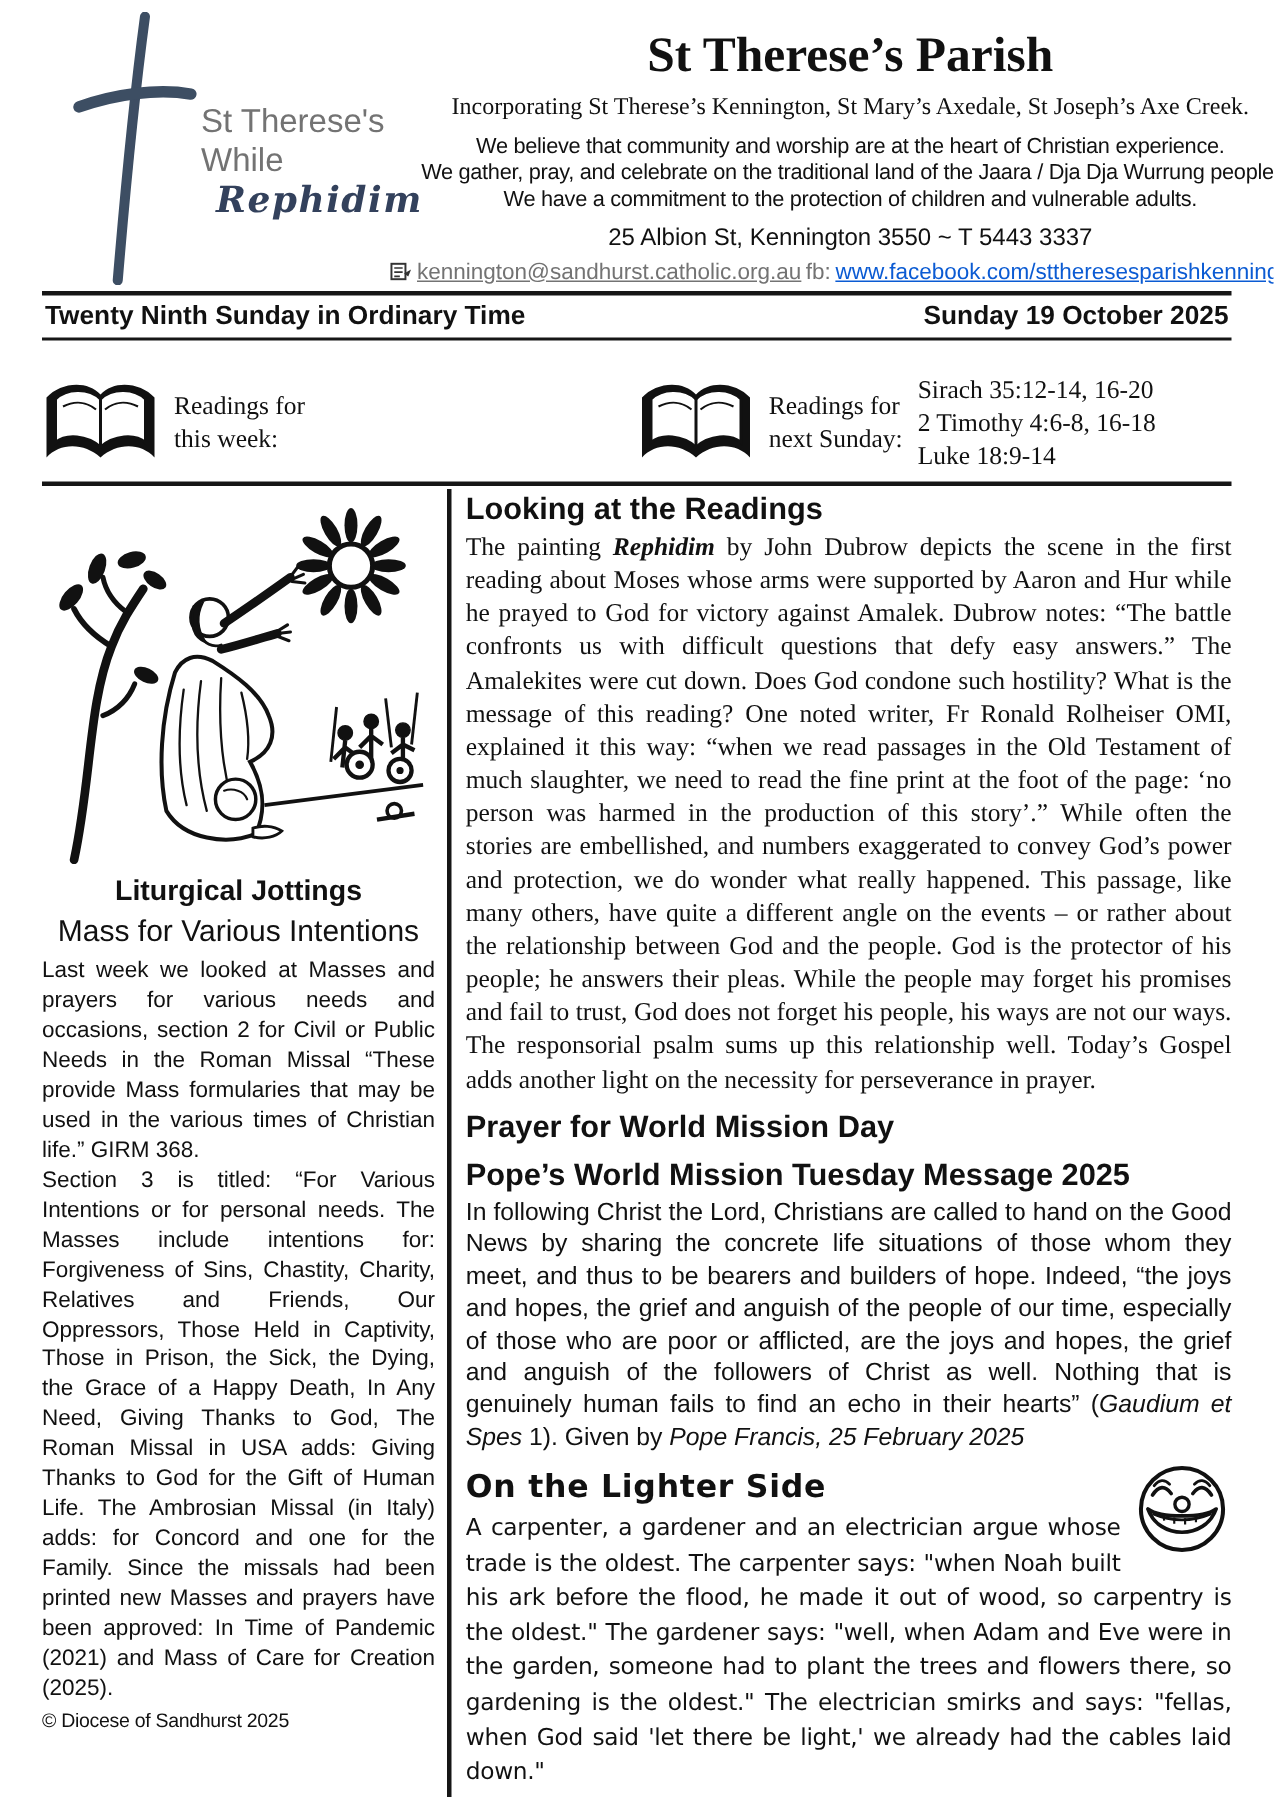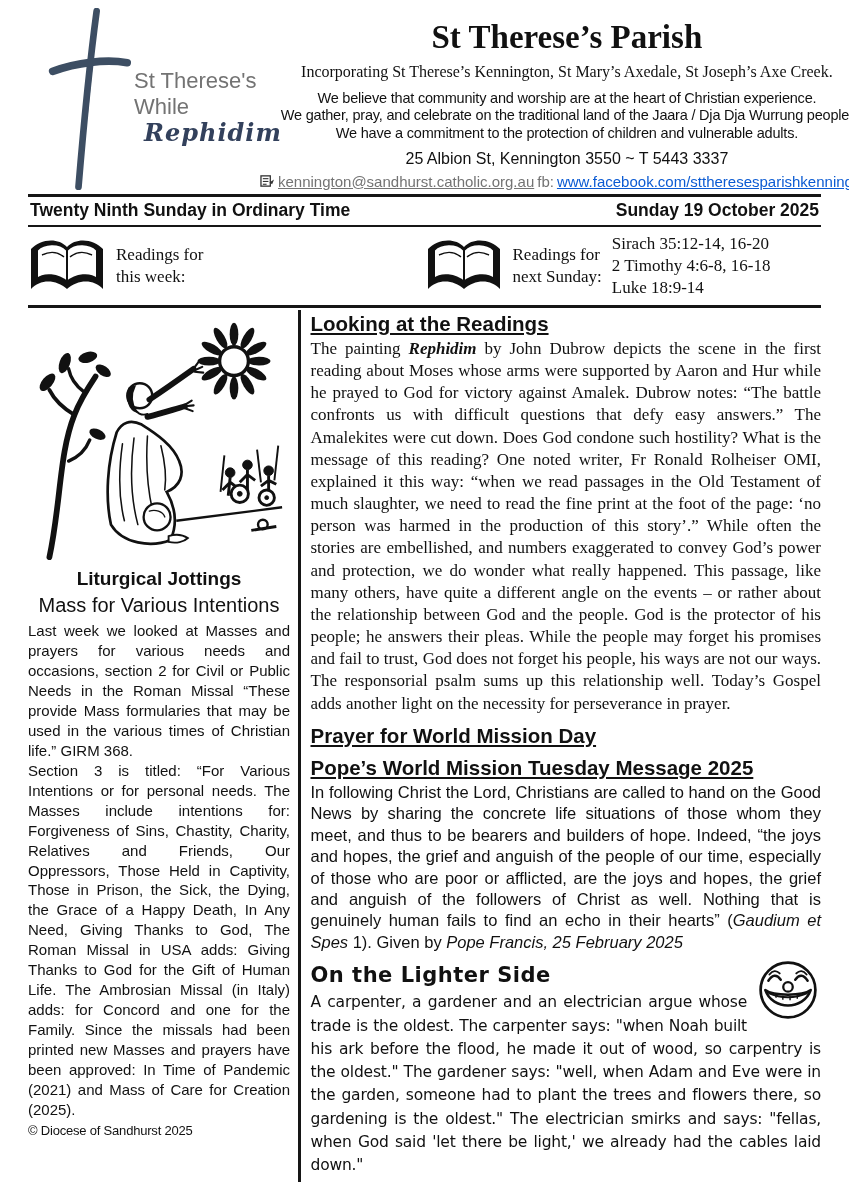--- a/index.html
+++ b/index.html
@@ -34,42 +34,42 @@
   .contact-line a { color:#0b5bd3; text-decoration:underline; }
   .fb-prefix { color:#737373; }
 
   
   .rule-thick { border-top:3.5px solid #161616; margin-top:4px; }
   .rule-mid   { border-top:2.5px solid #161616; }
   .banner { display:flex; justify-content:space-between; padding:3px 2px 4px 2px; }
   .banner span { font-weight:bold; font-size:17.5px; }
 
   
-  .readings-row { display:flex; padding:6px 0 7px 0; }
+  .readings-row { display:flex; padding:22px 0 7px 0; }
   .reading-block { flex:1; display:flex; align-items:center; gap:10px; }
   .reading-block .book { flex:0 0 78px; }
   .reading-label { font-family:"Liberation Serif", serif; font-size:17px; line-height:1.3; }
   .reading-list  { font-family:"Liberation Serif", serif; font-size:17px; line-height:1.28; }
 
   
   .columns { display:flex; margin-top:2px; }
   .left-col { width:262px; flex:0 0 262px; padding-top:6px; }
   .col-divider { width:2.5px; background:#161616; margin:0 6px 0 8px; flex:0 0 2.5px; height:872px; }
   .right-col { flex:1; padding-top:2px; padding-left:4px; }
 
   
   .illustration { display:block; margin:2px auto 0 auto; }
   .jottings-title { text-align:center; font-weight:bold; font-size:19px; margin-top:8px; }
   .jottings-sub   { text-align:center; font-size:20px; font-weight:normal; margin-top:4px; }
   .left-body { margin-top:4px; font-size:15px; line-height:1.33; text-align:justify; }
   .left-body p + p { margin-top:0; }
   .copyright { font-size:13px; margin-top:3px; letter-spacing:-0.2px; }
 
   
-  .section-heading { font-weight:bold; font-size:20.5px; line-height:1.15; margin-bottom:2px;text-decoration:underline; }
+  .section-heading { font-weight:bold; font-size:20.5px; line-height:1.15; margin-bottom:2px; }
   .serif-body {
     font-family:"Liberation Serif", serif; font-size:17px; line-height:1.305;
     text-align:justify;
   }
   .serif-body .bold-italic { font-weight:bold; font-style:italic; }
   .sans-body { font-size:16.5px; line-height:1.3; text-align:left; }
   .sans-body-justify { font-size:16.5px; line-height:1.3; text-align:justify; }
   .it { font-style:italic; }
   .sec { margin-top:9px; }
   .sec-first { margin-top:0; }

